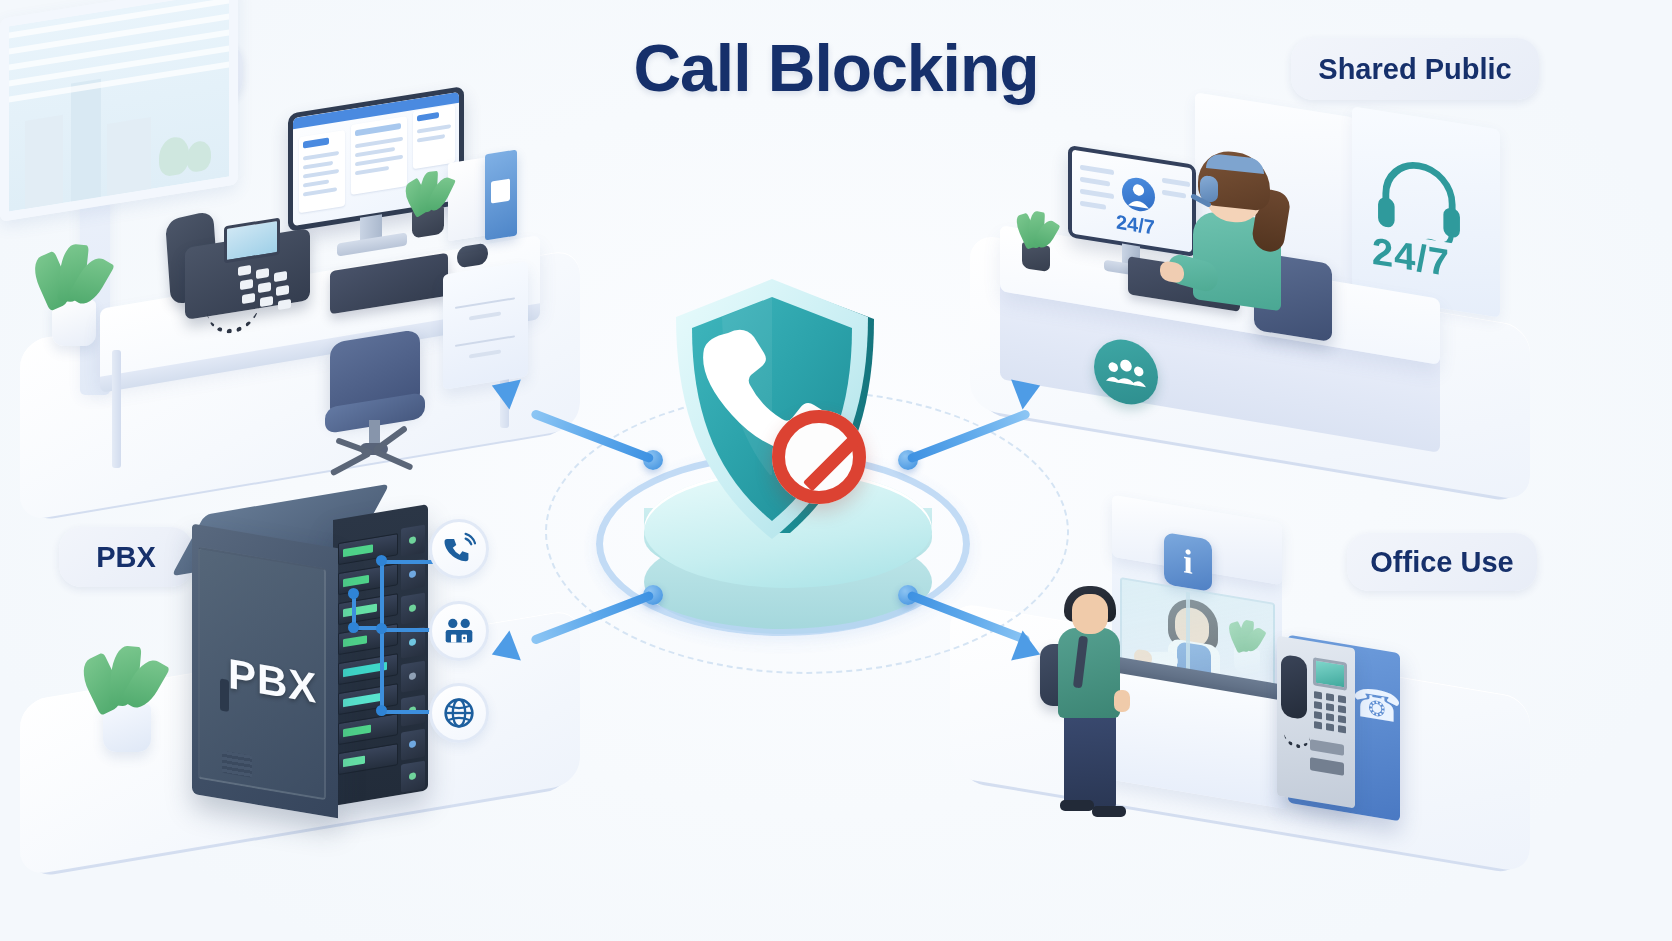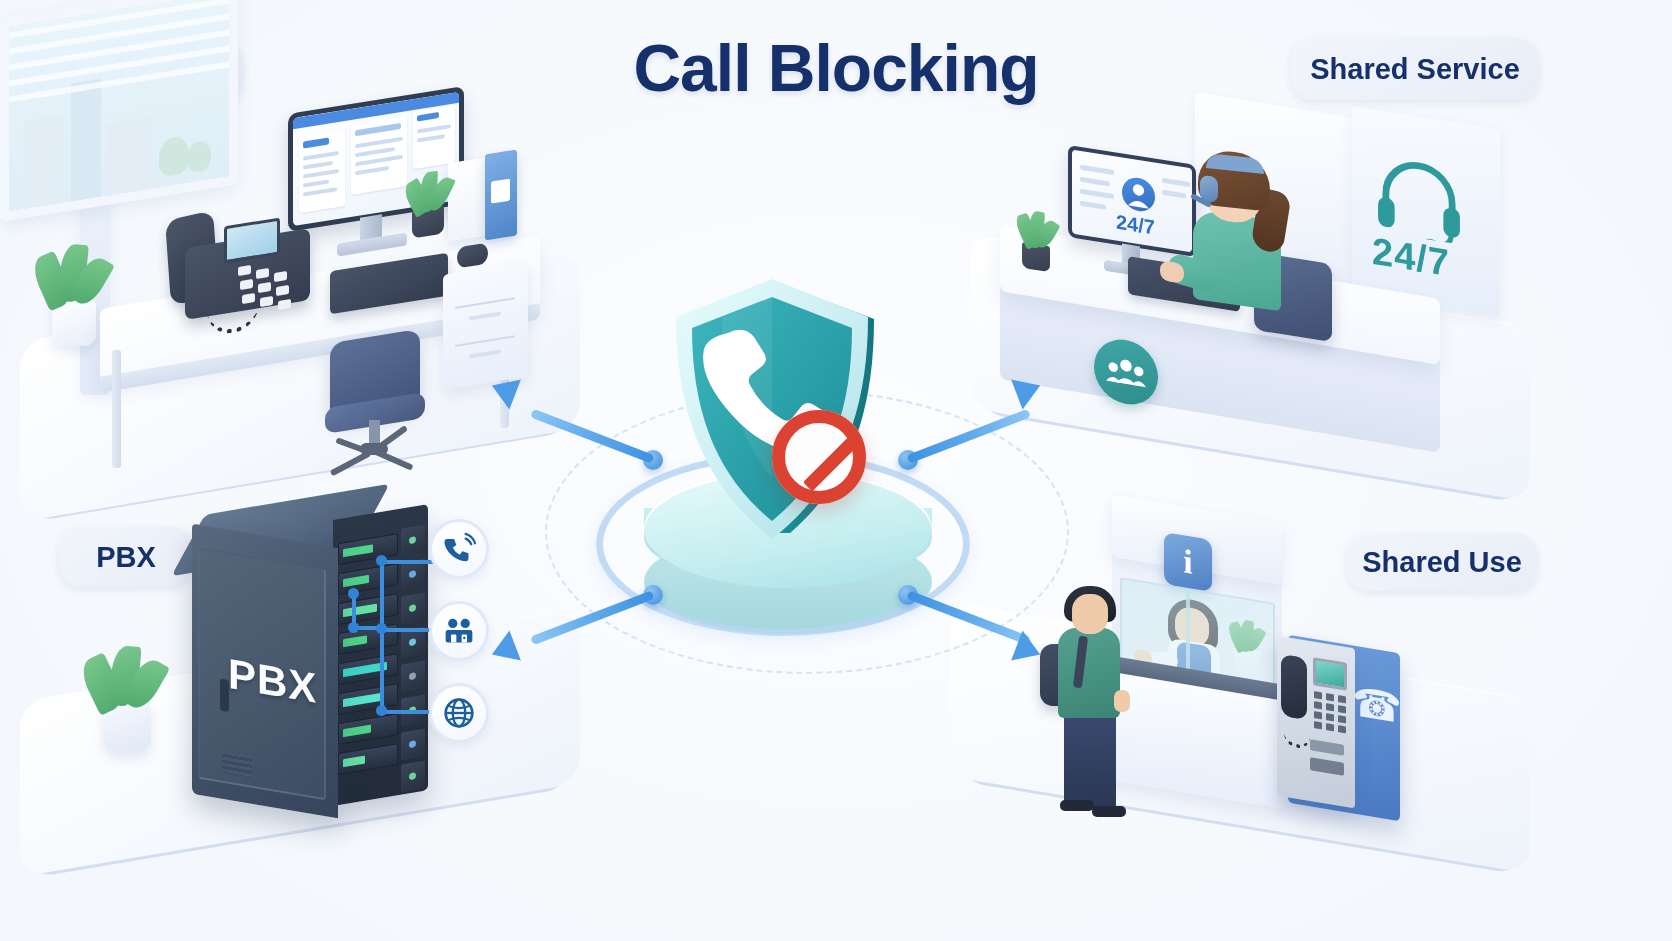--- a/index.html
+++ b/index.html
@@ -364,23 +364,23 @@
   svg{display:block;}
 </style>
 </head>
 <body>
 
 <div id="stage">
 
   <div class="title">Call Blocking</div>
 
   <div class="chip" id="chip-office">Office</div>
-  <div class="chip" id="chip-shared">Shared Service</div>
+  <div class="chip" id="chip-shared">Shared Public</div>
   <div class="chip" id="chip-pbx">PBX</div>
-  <div class="chip" id="chip-public">Shared Use</div>
+  <div class="chip" id="chip-public">Office Use</div>
 
   <div class="platform" id="office">
     <div class="plat-side"></div>
     <div class="plat-top"></div>
   </div>
 
   <div class="wallpanel" id="office-wall"></div>
   <div id="office-window">
     <div class="sky"></div>
     <div class="bld" style="left:16px;width:38px;height:88px;"></div>

